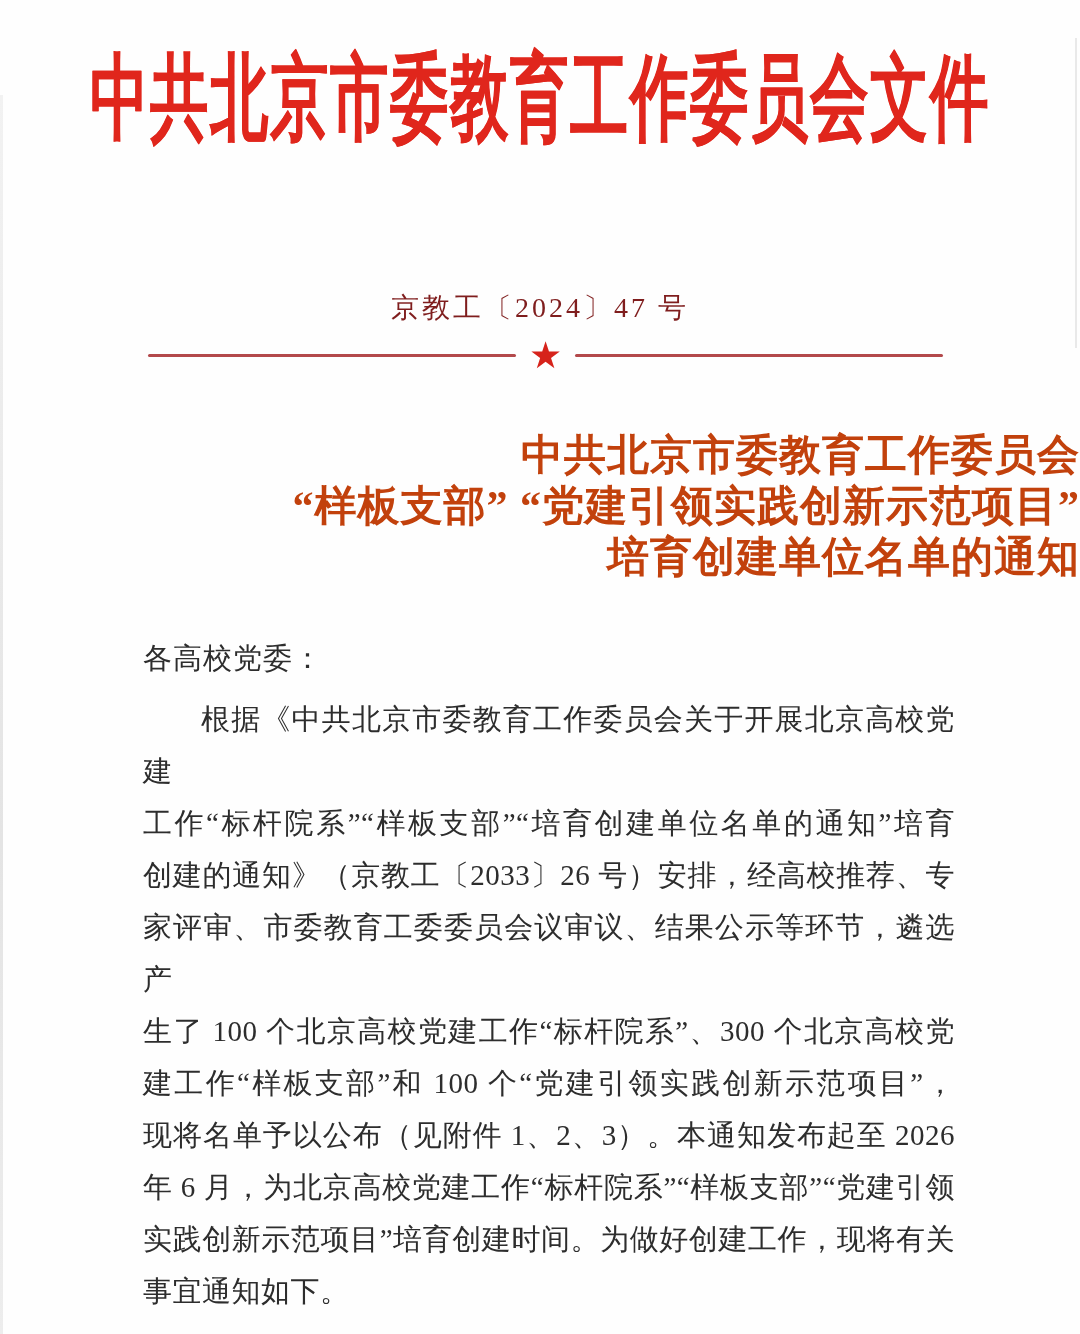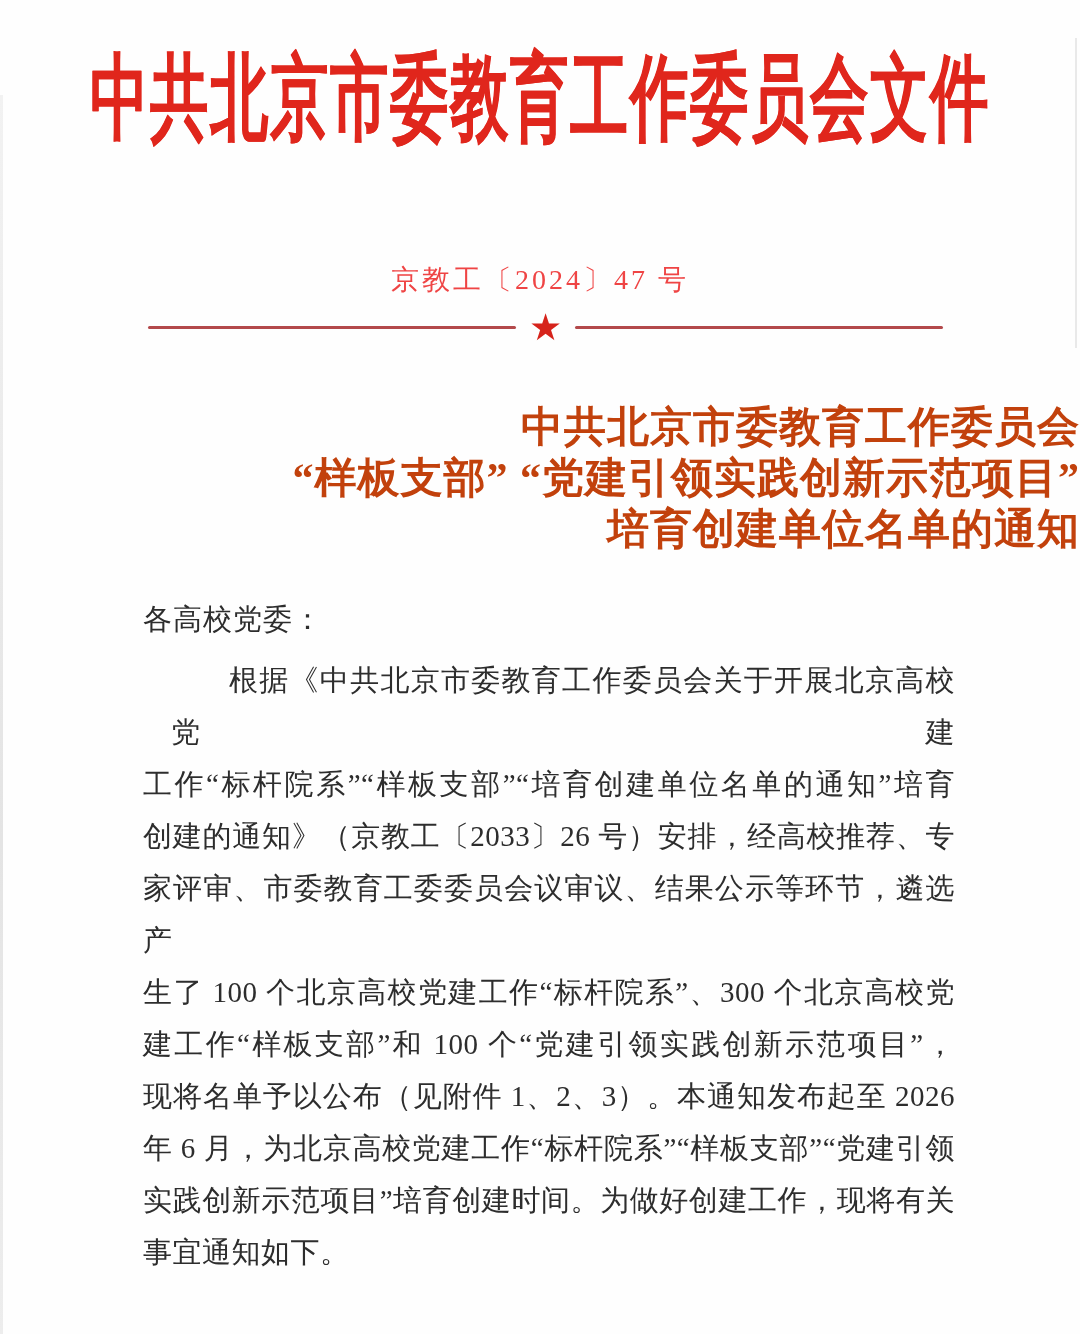--- a/index.html
+++ b/index.html
@@ -48,25 +48,25 @@
     color: var(--red, #e0261c);
     letter-spacing: 2px;
     white-space: nowrap;
     transform: scaleY(1.62);
     transform-origin: center;
     text-shadow: 0.5px 0 0 var(--red, #e0261c);
   }
 
   
   .doc-number {
-    margin-top: 64px;
+    margin-top: 92px;
     text-align: center;
     font-size: 28px;
     line-height: 36px;
-    color: #ef4444;
+    color: #7f1d1d;
     letter-spacing: 3px;
   }
 
   
   .divider {
     margin: 10px 137px 0 148px;
     height: 38px;
     display: flex;
     align-items: center;
   }
@@ -96,35 +96,35 @@
     letter-spacing: 1px;
     white-space: nowrap;
   }
 
   
   .content {
     margin: 0 125px 0 143px;
     color: #2d2d2d;
   }
   .salutation {
-    margin-top: 43px;
+    margin-top: 54px;
     font-size: 29px;
     line-height: 42px;
     letter-spacing: 1px;
   }
   .paragraph { margin-top: 14px; }
   .body-line {
     font-size: 29px;
     line-height: 52px;
     letter-spacing: 0.5px;
     text-align: justify;
     text-align-last: justify;
     white-space: normal;
   }
-  .body-line.first { text-indent: 58px; margin-left: 28px; }
+  .body-line.first { text-indent: 58px; }
   .body-line.last  { text-align-last: left; }
 </style>
 </head>
 <body>
 
 <div class="page">
 
   <div class="letterhead">
     <span class="letterhead-text">中共北京市委教育工作委员会文件</span>
   </div>

